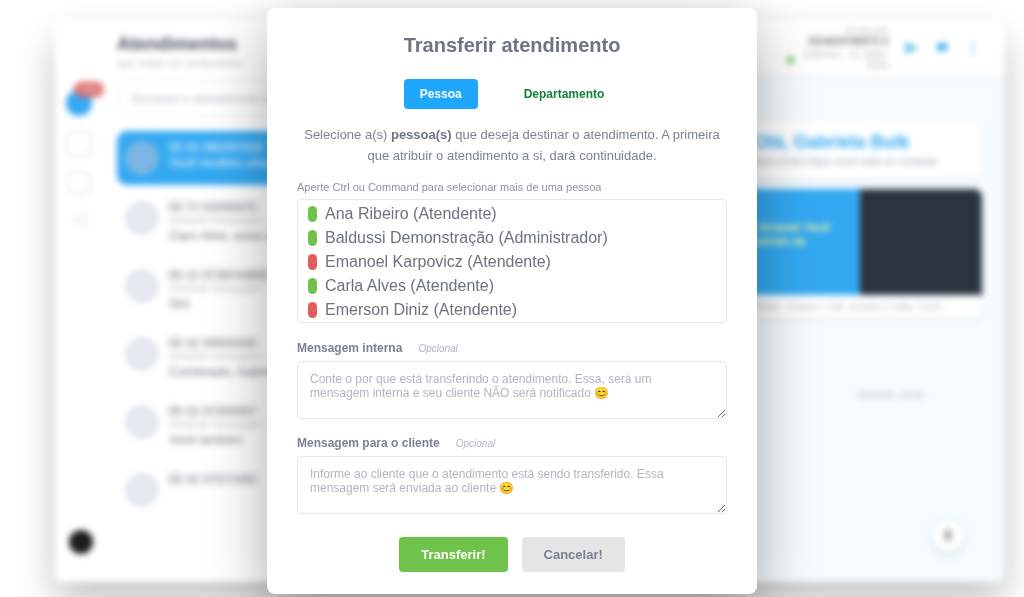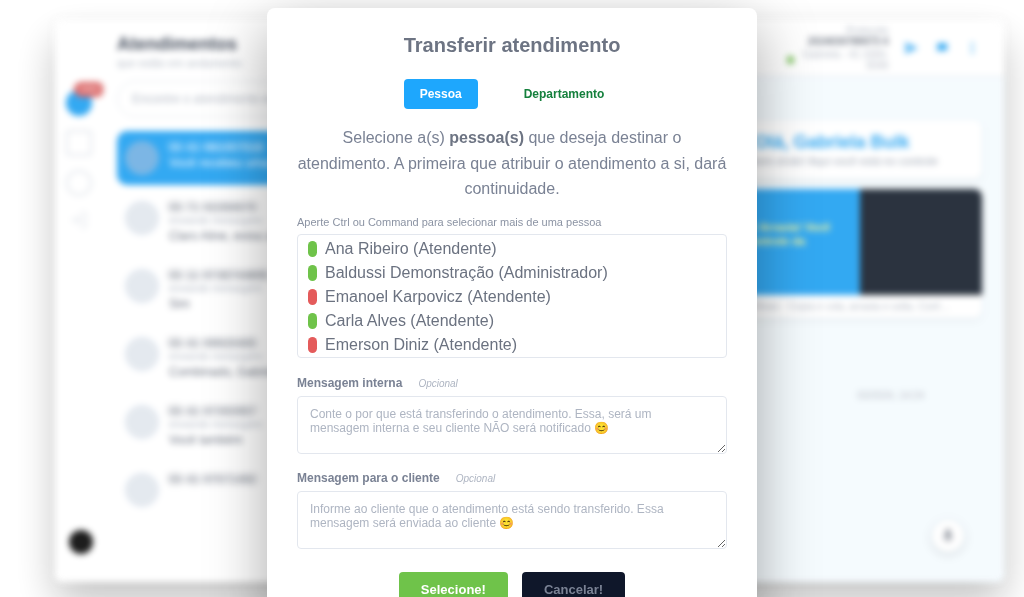--- a/index.html
+++ b/index.html
@@ -74,35 +74,35 @@
   .modal{
     position:absolute;left:50%;top:8px;transform:translateX(-50%);
     width:430px;background:#fff;border-radius:8px;box-shadow:0 20px 60px rgba(0,0,0,.35);
     padding:26px 30px 22px;z-index:20;
   }
   .modal h1{margin:0 0 22px;text-align:center;font-size:20px;font-weight:600;color:#6d7483;}
   .tabs{display:flex;justify-content:center;gap:0;margin-bottom:16px;}
   .tab{padding:8px 16px;font-size:12px;font-weight:700;border-radius:4px;cursor:pointer;}
   .tab.active{background:var(--blue);color:#fff;}
   .tab:not(.active){color:#15803d;margin-left:30px;}
-  .instr{font-size:16px;color:#7a8294;text-align:center;line-height:1.6;margin-bottom:14px;}
+  .instr{font-size:13px;color:#7a8294;text-align:center;line-height:1.6;margin-bottom:14px;}
   .instr b{color:#6d7483;}
   .hint{font-size:11px;color:#8b93a3;margin-bottom:6px;}
   .people{border:1px solid var(--border);border-radius:4px;height:118px;overflow-y:auto;padding:2px 0;margin-bottom:18px;}
   .person{display:flex;align-items:center;gap:8px;padding:3px 10px;font-size:16px;color:#6b7280;cursor:pointer;}
   .pill{width:9px;height:16px;border-radius:5px;flex-shrink:0;}
   .pill.on{background:var(--green);} .pill.off{background:var(--red);}
   .field-label{font-size:12px;color:#7a8294;font-weight:600;margin-bottom:6px;display:flex;gap:16px;align-items:baseline;}
   .opt{font-size:10px;font-style:italic;color:#aeb5c2;font-weight:400;}
   textarea{width:100%;box-sizing:border-box;border:1px solid var(--border);border-radius:4px;padding:10px 12px;font-size:12px;font-family:inherit;color:#6b7280;resize:vertical;min-height:58px;margin-bottom:14px;}
   textarea::placeholder{color:#aeb5c2;}
   .actions{display:flex;justify-content:center;gap:14px;margin-top:6px;}
   .btn{padding:10px 22px;border:none;border-radius:4px;font-size:13px;font-weight:600;cursor:pointer;}
   .btn.primary{background:var(--green);color:#fff;}
-  .btn.secondary{background:#0f172a;color:#7a8294;}
+  .btn.secondary{background:#e5e5e5;color:#7a8294;}
   
   .people::-webkit-scrollbar{width:8px;} .people::-webkit-scrollbar-thumb{background:#d3d9e3;border-radius:4px;}
 </style>
 </head>
 <body>
 
 <div class="backdrop">
 
   <div class="sidebar-strip">
     <div class="strip-badge">
@@ -298,16 +298,16 @@
   </div>
   <textarea placeholder="Conte o por que está transferindo o atendimento. Essa, será um mensagem interna e seu cliente NÃO será notificado 😊" style=""></textarea>
 
   <div class="field-label">
     <span>Mensagem para o cliente</span>
       <span class="opt">Opcional</span>
   </div>
   <textarea placeholder="Informe ao cliente que o atendimento está sendo transferido. Essa mensagem será enviada ao cliente 😊" style=""></textarea>
 
   <div class="actions">
-    <button class="btn primary">Selecione!</button>
+    <button class="btn primary">Transferir!</button>
     <button class="btn secondary">Cancelar!</button>
   </div>
 </div>
 
 </body></html>

